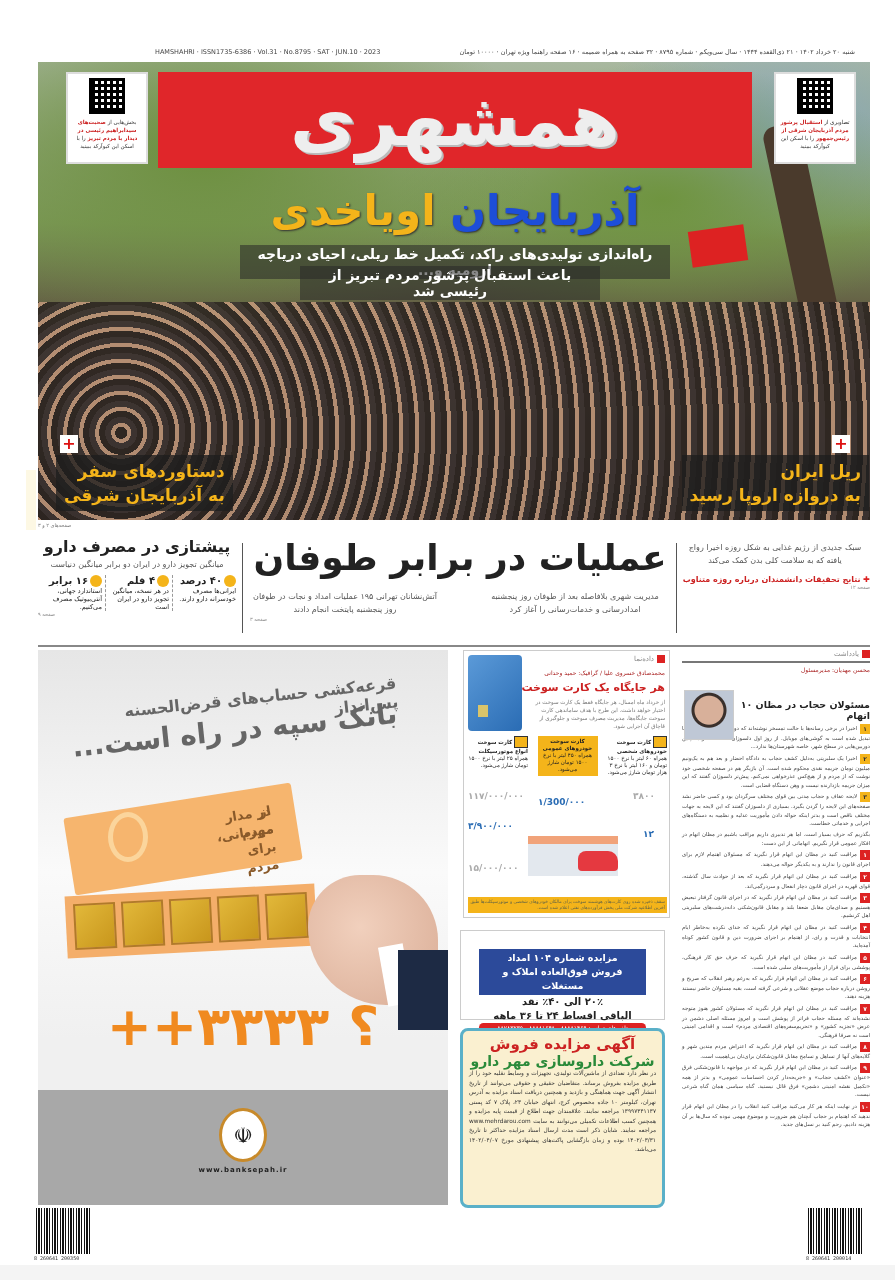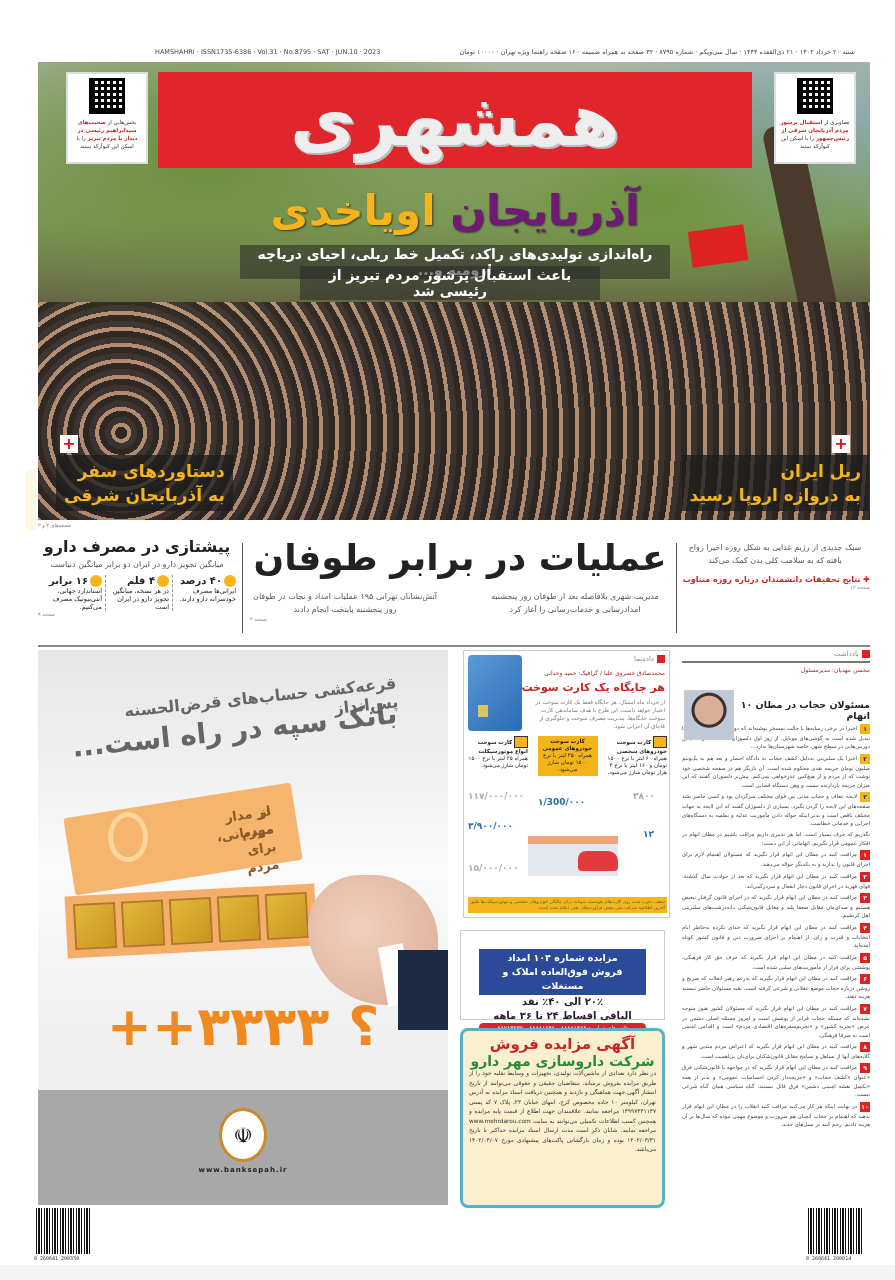--- a/index.html
+++ b/index.html
@@ -22,21 +22,21 @@
   .hero .banner-red { position: absolute; left: 652px; top: 166px; width: 56px; height: 36px; background: #d22; transform: rotate(-8deg); }
   .masthead { position: absolute; top: 72px; left: 158px; width: 594px; height: 96px; background: #e0262a; display: flex; align-items: center; justify-content: center; }
   .masthead span { color: #eee; font-family: "DejaVu Sans", sans-serif; font-weight: bold; font-size: 72px; letter-spacing: 2px; direction: rtl; text-shadow: 2px 2px 0 #bbb; }
   .qr-box { position: absolute; top: 72px; width: 82px; height: 92px; background: #fff; border: 2px solid #ddd; padding: 4px; text-align: center; }
   .qr { width: 36px; height: 36px; margin: 0 auto 4px; background:
     repeating-linear-gradient(0deg,#000 0 3px,#fff 3px 6px),
     repeating-linear-gradient(90deg,#000 0 3px,#fff 3px 6px); background-blend-mode: multiply; border: 3px solid #000; }
   .qr-box p { font-size: 5.5px; line-height: 8px; direction: rtl; color: #333; }
   .qr-box p b { color: #c22; }
   .headline-main { position: absolute; top: 186px; left: 270px; width: 370px; direction: rtl; text-align: center; font-size: 42px; font-weight: bold; }
-  .headline-main .w { color: #701a75; text-shadow: 1px 1px 2px #333; }
+  .headline-main .w { color: #1d4ed8; text-shadow: 1px 1px 2px #333; }
   .headline-main .y { color: #f4b41a; text-shadow: 1px 1px 2px #333; }
   .subhead { position: absolute; left: 240px; width: 430px; direction: rtl; text-align: center; font-size: 14px; font-weight: bold; color: #fff; background: rgba(40,40,40,.55); padding: 1px 6px; }
   .sub1 { top: 245px; } .sub2 { top: 266px; left: 300px; width: 300px; }
   .side-box { position: absolute; background: rgba(30,30,30,.78); color: #f4b41a; direction: rtl; font-weight: bold; font-size: 17px; line-height: 24px; padding: 4px 8px; text-align: right; }
   .plus { position: absolute; width: 18px; height: 18px; background: #fff; color: #d11; font-weight: bold; font-size: 16px; line-height: 18px; text-align: center; }
   .photo-credit { position: absolute; top: 522px; left: 38px; font-size: 5px; color: #777; direction: rtl; }
   .vert-label { position: absolute; left: 26px; top: 470px; width: 10px; height: 60px; background: #fdf8e4; }
 
   
   .row2 { position: absolute; top: 537px; left: 38px; width: 832px; height: 100px; }

